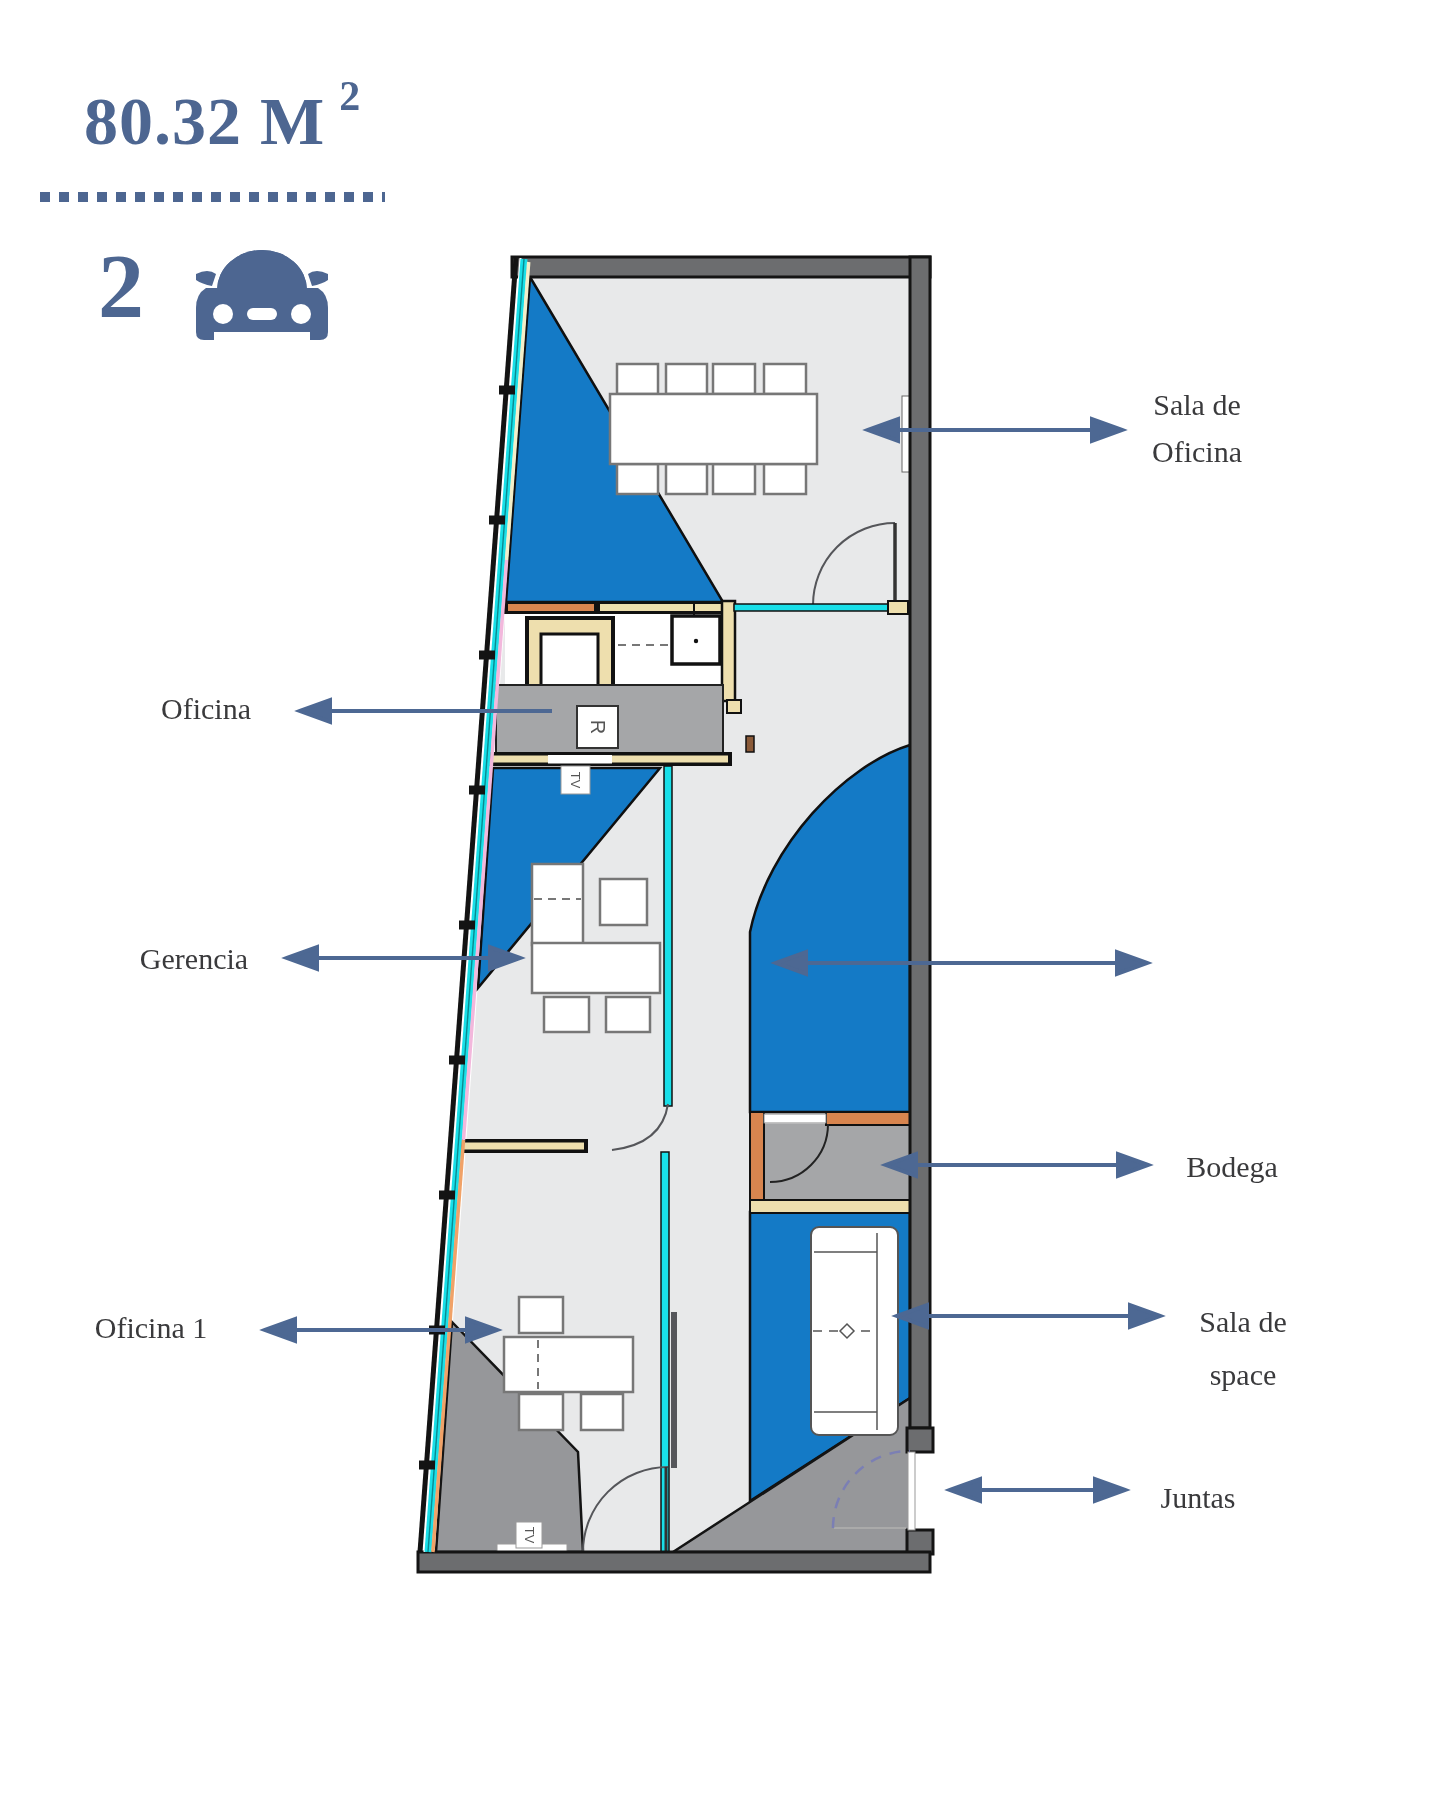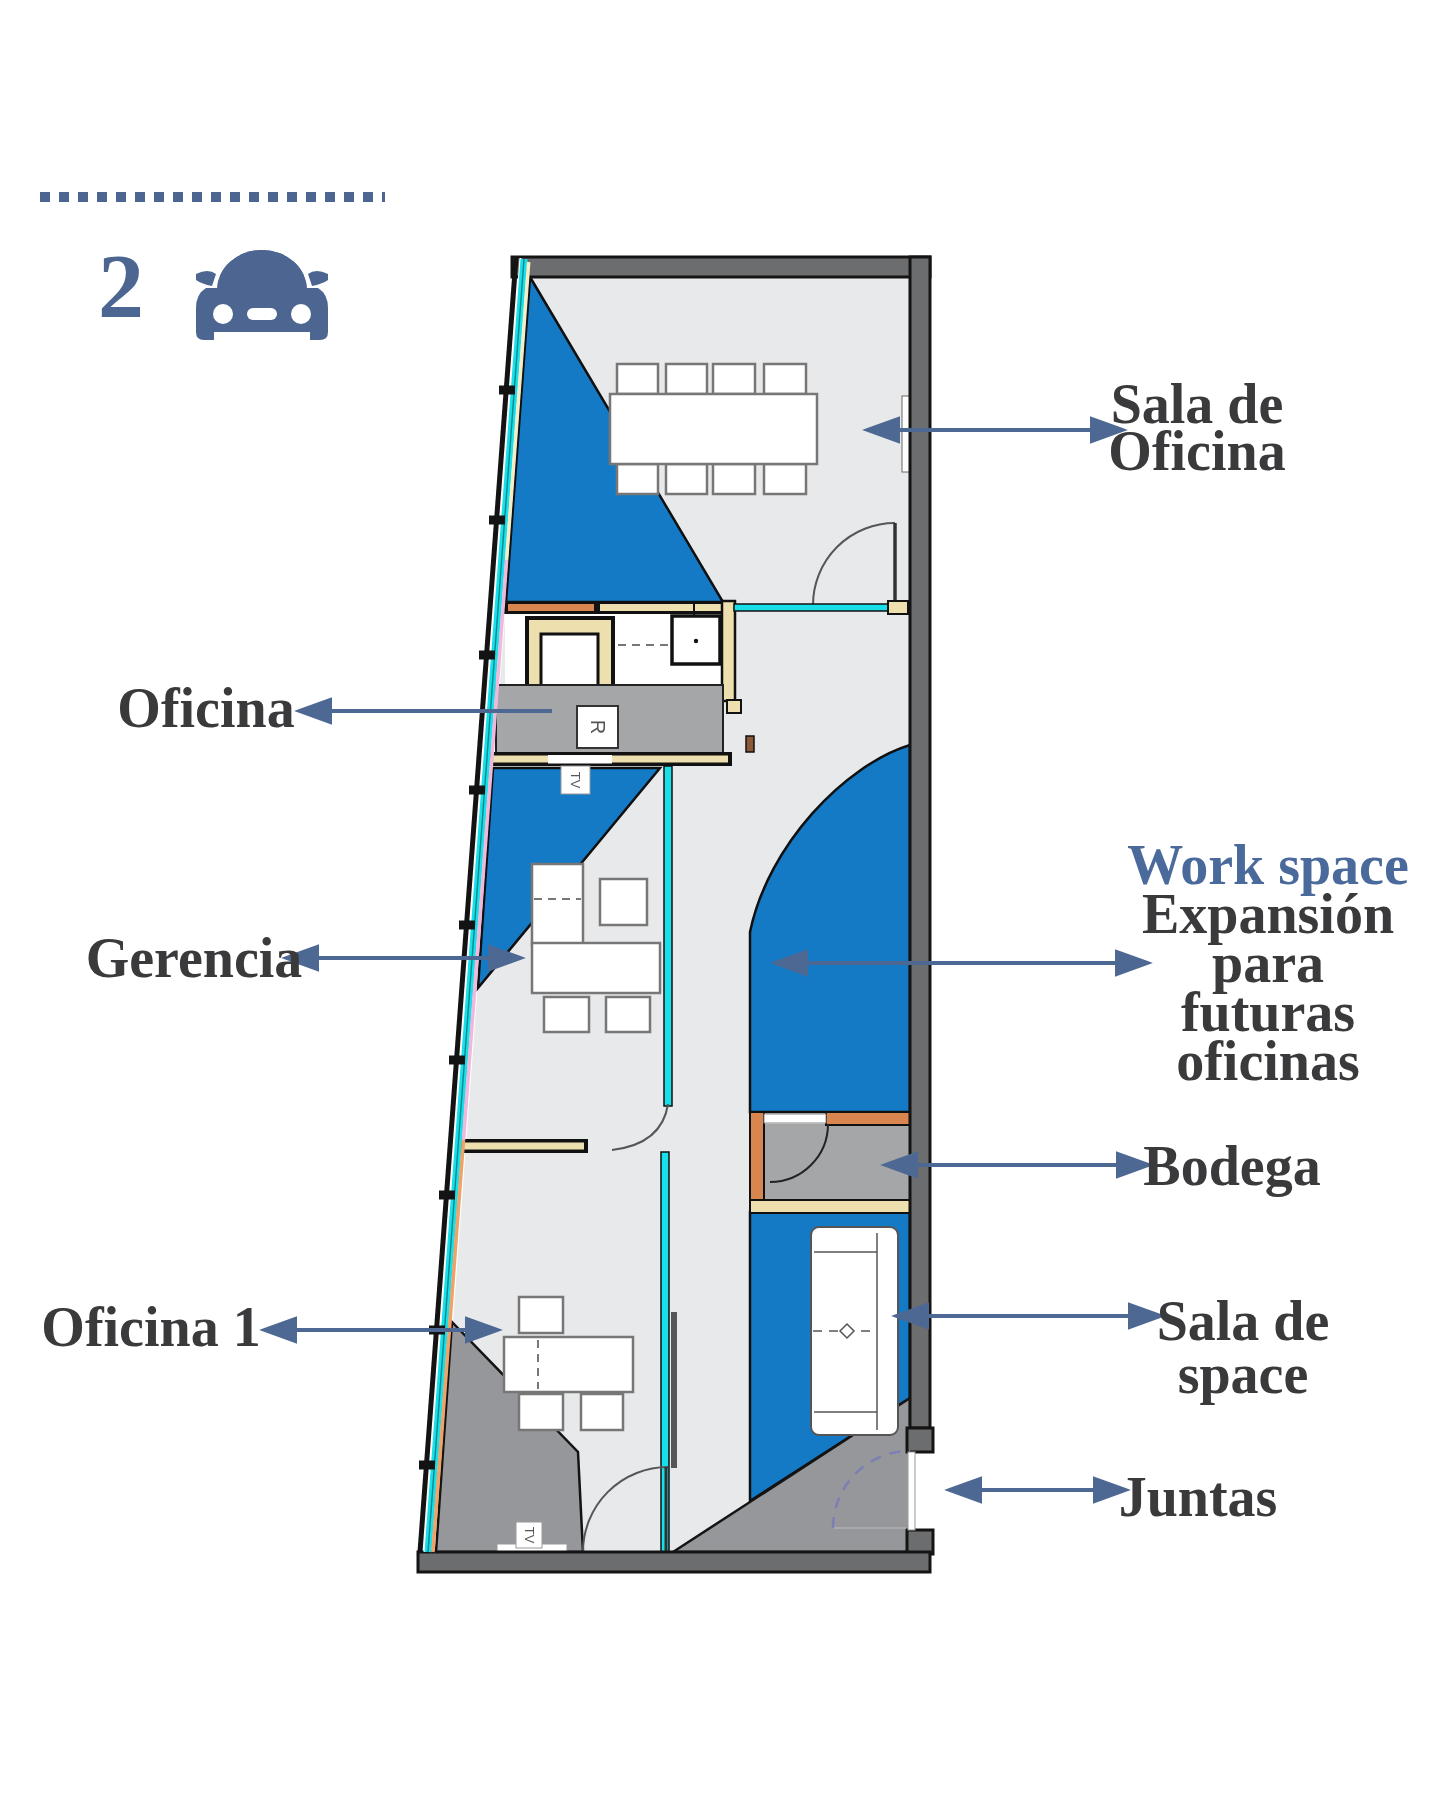--- a/index.html
+++ b/index.html
@@ -17,32 +17,33 @@
     position:absolute;left:40px;top:192px;width:345px;height:10px;
     background:repeating-linear-gradient(90deg,#4d6691 0 10px,transparent 10px 19px);
   }
   #parking-row{position:absolute;left:98px;top:228px;display:flex;align-items:center;gap:48px;}
   #parking-count{font-size:92px;font-weight:bold;color:#4d6691;line-height:110px;}
   
   #plan-svg{position:absolute;left:0;top:0;}
   
   .callout{
     position:absolute;transform:translateX(-50%);text-align:center;
-    font-weight:bold;color:#3a3a3c;font-size:56px;line-height:47px;white-space:nowrap;
+    font-weight:normal;color:#3a3a3c;font-size:30px;line-height:47px;white-space:nowrap;
   }
   .callout .line{display:block;}
   #label-work-space{line-height:49px;}
   #label-work-space .ws-title{display:block;color:#4a6a9c;}
   #label-sala-de-espera{line-height:53px;}
 </style>
 </head>
 <body>
 
 <div id="canvas">
 
+  <div id="area-title"><span>80.32 M</span><span class="sup">2</span></div>
 
   <div id="dotted-divider"></div>
 
   <div id="parking-row">
     <span id="parking-count">2</span>
     <span>
       <svg width="140" height="112" viewBox="0 0 140 112">
         <g fill="#4d6691">
 
           <path d="M25,62 A45,40 0 0 1 115,62 L105,62 A35,30 0 0 0 35,62 Z"></path>
@@ -266,27 +267,20 @@
   </div>
 
   <div class="callout" style="left:206px;top:685px;">
     <span class="line">Oficina</span>
   </div>
 
   <div class="callout" style="left:194px;top:935px;">
     <span class="line">Gerencia</span>
   </div>
 
-  <div class="callout" id="label-work-space" style="left:1268px;top:841px;">
-    <span class="ws-title">Work space</span>
-    <span class="line">Expansión</span>
-    <span class="line">para</span>
-    <span class="line">futuras</span>
-    <span class="line">oficinas</span>
-  </div>
 
   <div class="callout" style="left:1232px;top:1143px;">
     <span class="line">Bodega</span>
   </div>
 
   <div class="callout" style="left:151px;top:1304px;text-align:right;">
     <span class="line">Oficina 1</span>
   </div>
 
   <div class="callout" id="label-sala-de-espera" style="left:1243px;top:1295px;">

